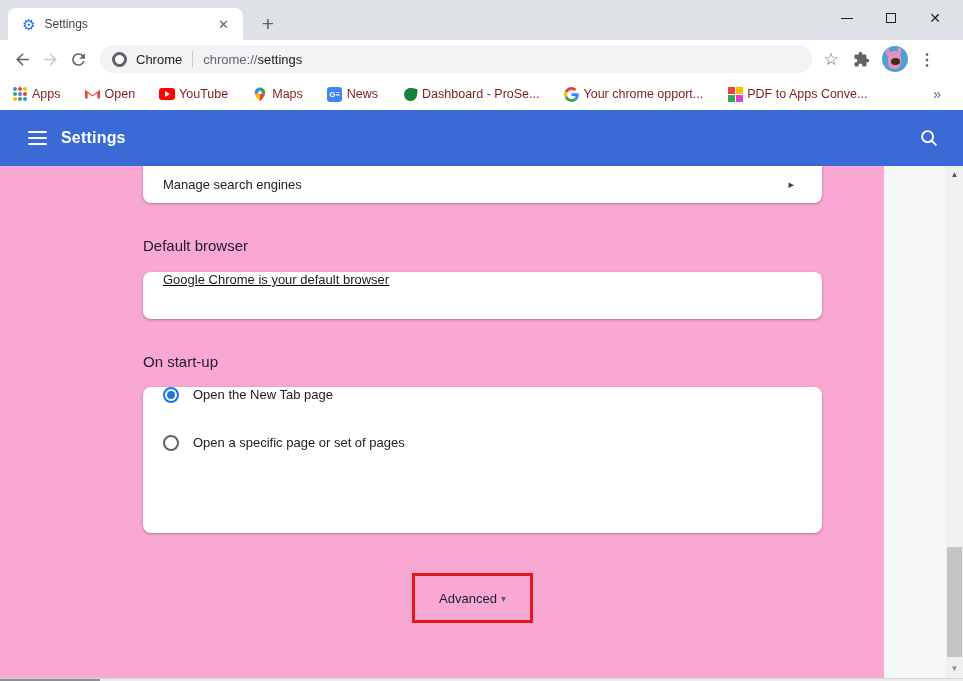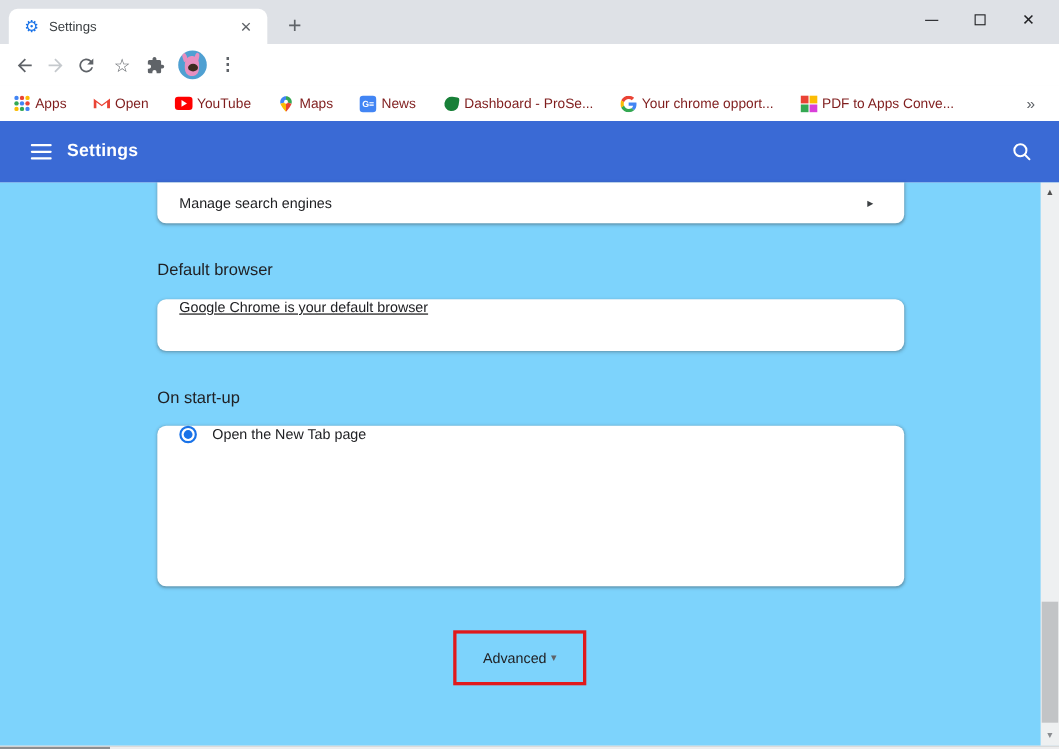--- a/index.html
+++ b/index.html
@@ -68,21 +68,21 @@
   
   .blue-header { position:absolute; left:0; top:110px; width:963px; height:56px; background:#3a6ad5;
     display:flex; align-items:center; }
   .hamburger { margin-left:28px; width:19px; display:flex; flex-direction:column; gap:3.5px; }
   .hamburger i { height:2.4px; background:#fff; border-radius:1px; }
   .header-title { color:#fff; font-size:16px; font-weight:bold; margin-left:14px; letter-spacing:.2px; }
   .header-search { position:absolute; right:23px; top:17px; width:22px; height:22px; }
   .header-search svg { width:22px; height:22px; stroke:#fff; fill:none; stroke-width:2; }
 
   
-  .content { position:absolute; left:0; top:166px; width:963px; height:512px; background:#7dd3fc; }
+  .content { position:absolute; left:0; top:166px; width:884px; height:512px; background:#f9a8d4; }
   .card { position:absolute; left:143px; width:679px; background:#fff; border-radius:8px;
     box-shadow:0 1px 2px rgba(60,64,67,.3), 0 1px 3px 1px rgba(60,64,67,.1); }
   .card-search { top:0; height:37px; border-radius:0 0 8px 8px; display:flex; align-items:center; }
   .row-label { font-size:13px; color:#202124; margin-left:20px; }
   .row-arrow { position:absolute; right:28px; color:#3c4043; font-size:11px; }
   .section-heading { position:absolute; left:143px; font-size:15px; color:#202124; }
   .h-default { top:71px; }
   .card-default { top:106px; height:47px; display:flex; align-items:flex-start;text-decoration:underline; }
   .h-startup { top:187px; }
   .card-startup { top:221px; height:146px; padding:0; }
@@ -142,20 +142,27 @@
   <div class="nav-icon">
     <svg viewBox="0 0 24 24">
         <path fill="#c5c9cd" d="M4 13h12.2l-5.6 5.6L12 20l8-8-8-8-1.4 1.4 5.6 5.6H4v2z"></path>
       </svg>
   </div>
   <div class="nav-icon">
     <svg viewBox="0 0 24 24">
         <path fill="#5f6368" d="M17.65 6.35A8 8 0 1 0 19.73 14h-2.08a6 6 0 1 1-1.41-6.24L13 11h7V4l-2.35 2.35z"></path>
       </svg>
   </div>
+  <div class="omnibox">
+    <span class="chrome-logo"></span>
+    <span class="site-label">Chrome</span>
+    <span class="url-sep"></span>
+    <span class="url-scheme">chrome://</span>
+    <span class="url-path">settings</span>
+  </div>
   <div class="tb-right">
     <span class="star-ic">☆</span>
     <span class="puzzle-ic">
       <svg viewBox="0 0 24 24">
           <path d="M20.5 11H19V7a2 2 0 0 0-2-2h-4V3.5a2.5 2.5 0 0 0-5 0V5H4a2 2 0 0 0-2 2v3.8h1.5a2.7 2.7 0 0 1 0 5.4H2V20a2 2 0 0 0 2 2h3.8v-1.5a2.7 2.7 0 0 1 5.4 0V22H17a2 2 0 0 0 2-2v-4h1.5a2.5 2.5 0 0 0 0-5z"></path>
         </svg>
     </span>
     <span class="avatar">
       <i class="dog-ear"></i>
       <i class="dog-ear2"></i>
@@ -272,20 +279,24 @@
   <div class="card card-default">
     <span class="row-label">Google Chrome is your default browser</span>
   </div>
 
   <div class="section-heading h-startup">On start-up</div>
   <div class="card card-startup">
     <div class="radio-row">
       <span class="radio checked"></span>
       <span class="radio-label">Open the New Tab page</span>
     </div>
+    <div class="radio-row">
+      <span class="radio"></span>
+      <span class="radio-label">Open a specific page or set of pages</span>
+    </div>
   </div>
 
   <div class="advanced-box">
     <span class="advanced-label">Advanced</span>
     <span class="advanced-arrow">▾</span>
   </div>
 </div>
 
 <div class="scrollbar">
   <div class="sb-arrow sb-up">▲</div>

